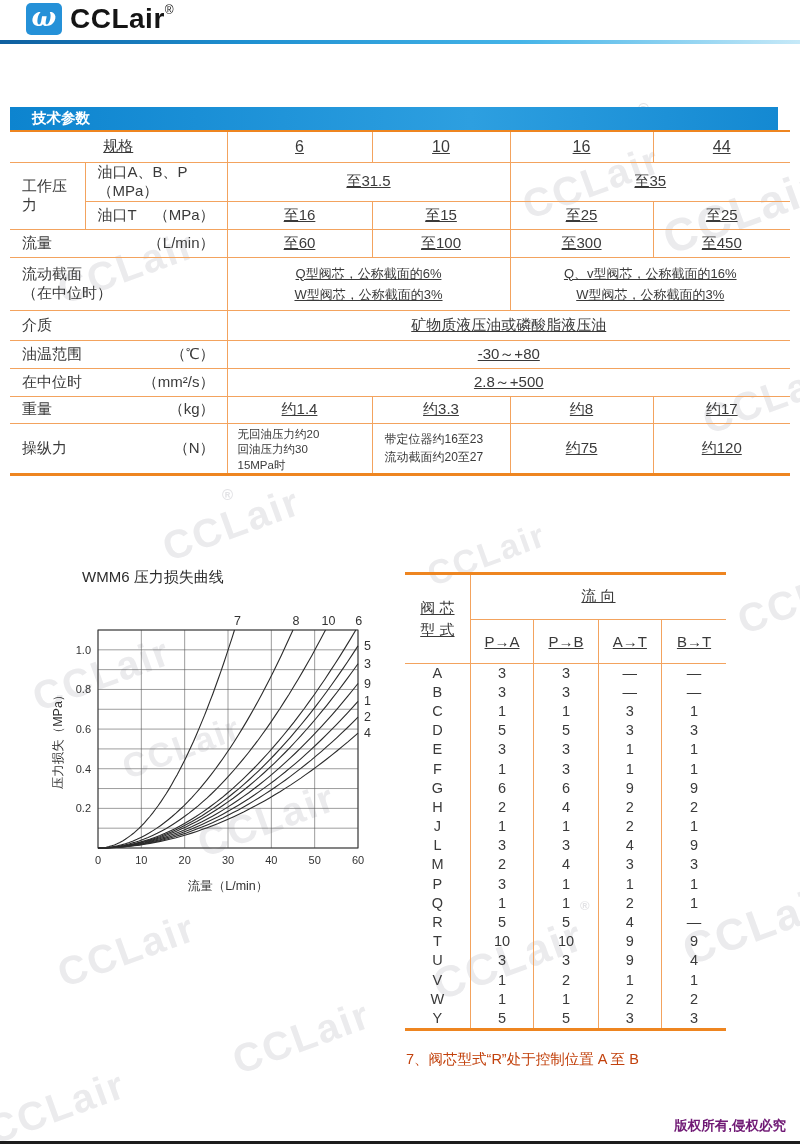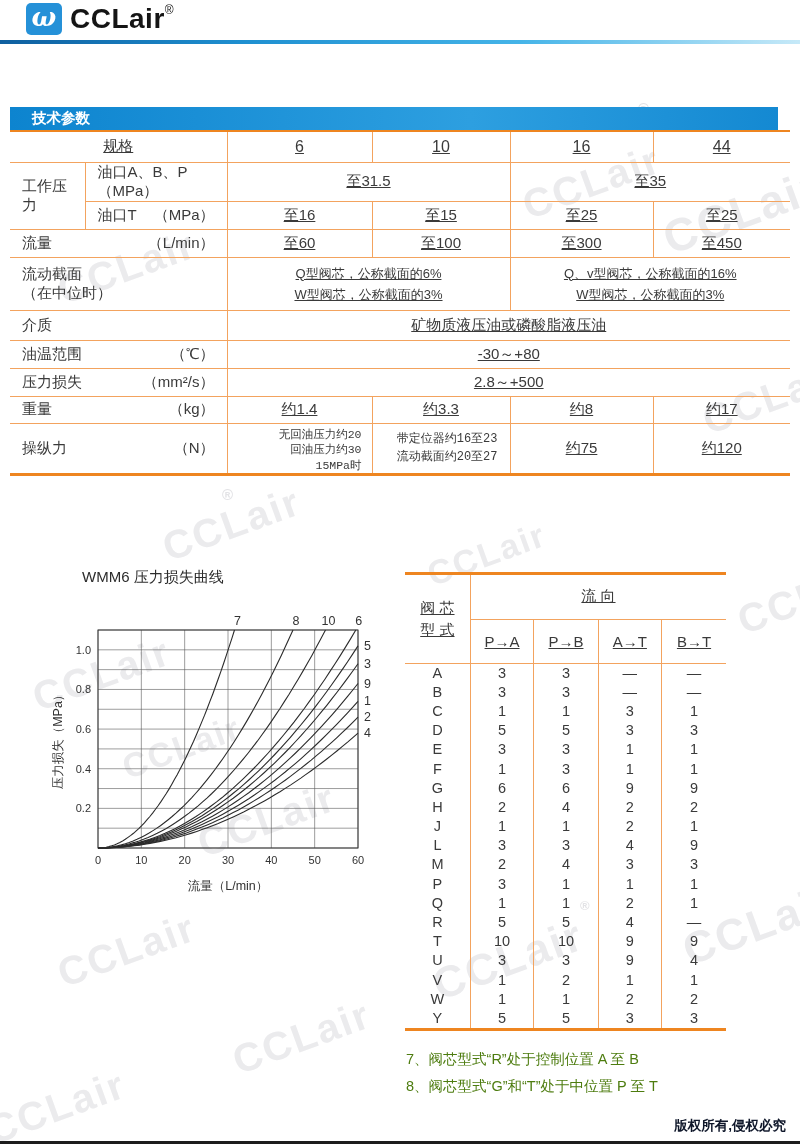--- a/index.html
+++ b/index.html
@@ -45,40 +45,40 @@
   .vl{border-left:1.2px solid var(--o-thin);}
   .c{text-align:center;text-decoration:underline;}
   .lbl{padding-left:12px;}
   .lr{display:flex;justify-content:space-between;align-items:flex-end;padding-right:8px;}
   .sz{font-size:16px;}
   .cs{font-size:13px;line-height:21px;}
   .mini6{display:flex;flex-direction:column;justify-content:flex-start;height:100%;
          padding:3px 6px 0 6px;font-size:11.5px;line-height:15.5px;}
   .mini10{display:flex;flex-direction:column;justify-content:center;height:100%;
           padding:0 8px;font-size:12px;line-height:18px;}
-  .fline{display:flex;justify-content:flex-end;font-family:Liberation Mono, monospace;}
+  .fline{display:flex;justify-content:flex-start;}
   .vtop{vertical-align:top;}
 
   
   .chart-title{left:82px;top:568px;font-size:15px;color:#2c2c2c;}
   .chart{left:52px;top:616px;width:322px;height:282px;}
   .chart svg text{font-family:"Liberation Sans",sans-serif;}
 
   
   .stwrap{left:405px;top:572px;width:321px;border-top:3px solid var(--o-thick);
           border-bottom:3px solid var(--o-thick);}
   .st td{font-size:14.5px;}
   .hb{border-bottom:1.2px solid var(--o-thin);}
   .st thead td{font-size:15px;}
   .type-h div{text-align:center;line-height:22px;}
   .st tbody tr{height:19.2px;}
   .st tbody td{text-align:center;padding:0;}
 
-  .notes{left:406px;top:1046px;font-size:14.5px;color:#4d7c0f;line-height:27px;}
-  .copyright{right:14px;top:1117px;font-size:13.5px;font-weight:bold;color:#0f172a;}
+  .notes{left:406px;top:1046px;font-size:14.5px;color:#c2410c;line-height:27px;}
+  .copyright{right:14px;top:1117px;font-size:13.5px;font-weight:bold;color:#701a75;}
   .bottom-rule{left:0;top:1141px;width:800px;height:2.5px;background:#1c1c1c;}
 </style>
 </head>
 <body>
 
 <div class="page">
 
   <div class="wm" style="left:55px;top:245px;font-size:40px;">CCLair</div>
   <div class="wm" style="left:520px;top:160px;font-size:40px;">CCLair</div>
   <div class="wm" style="left:660px;top:185px;font-size:46px;">CCLair</div>
@@ -177,21 +177,21 @@
               <div class="lr">
                 <span>油温范围</span>
                 <span>（℃）</span>
               </div>
             </td>
         <td colspan="4" class="c vl">-30～+80</td>
       </tr>
       <tr style="height:28px">
         <td colspan="2" class="lbl">
               <div class="lr">
-                <span>压力损失</span>
+                <span>在中位时</span>
                 <span>（mm²/s）</span>
               </div>
             </td>
         <td colspan="4" class="c vl">2.8～+500</td>
       </tr>
       <tr style="height:27px">
         <td colspan="2" class="lbl">
               <div class="lr">
                 <span>重量</span>
                 <span>（kg）</span>
@@ -467,18 +467,17 @@
             <td class="vl">5</td>
             <td class="vl">3</td>
             <td class="vl">3</td>
           </tr>
         </tbody>
     </table>
   </div>
 
   <div class="z notes">
     <div>7、阀芯型式“R”处于控制位置 A 至 B</div>
-    <div>8、阀芯型式“G”和“T”处于中位置 P 至 T</div>
   </div>
 
   <div class="z copyright">版权所有,侵权必究</div>
   <div class="z bottom-rule"></div>
 </div>
 
 </body></html>

